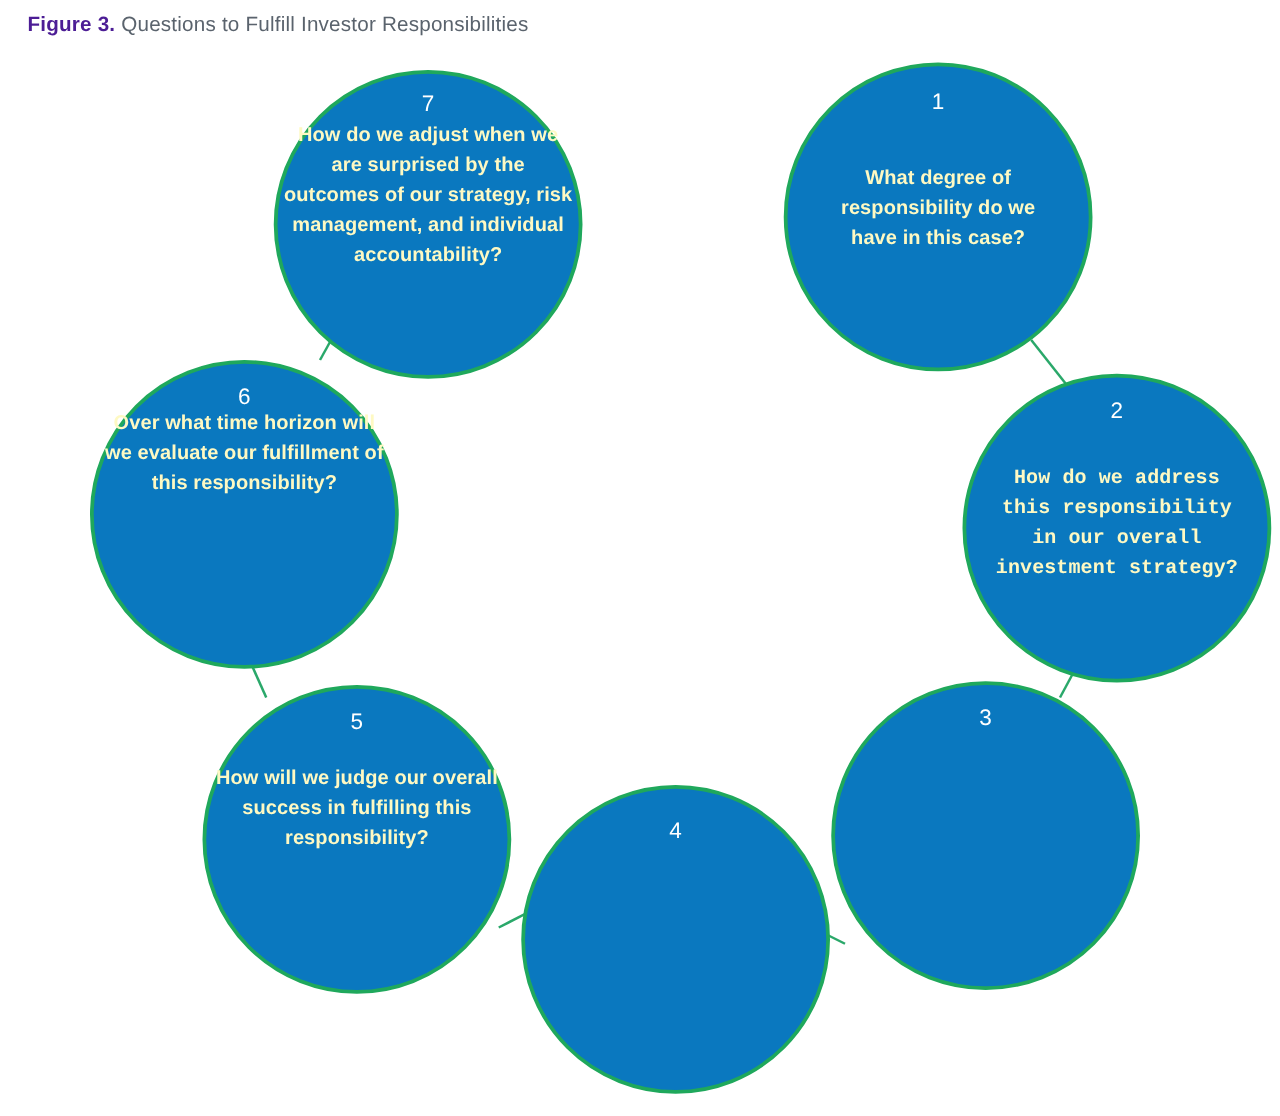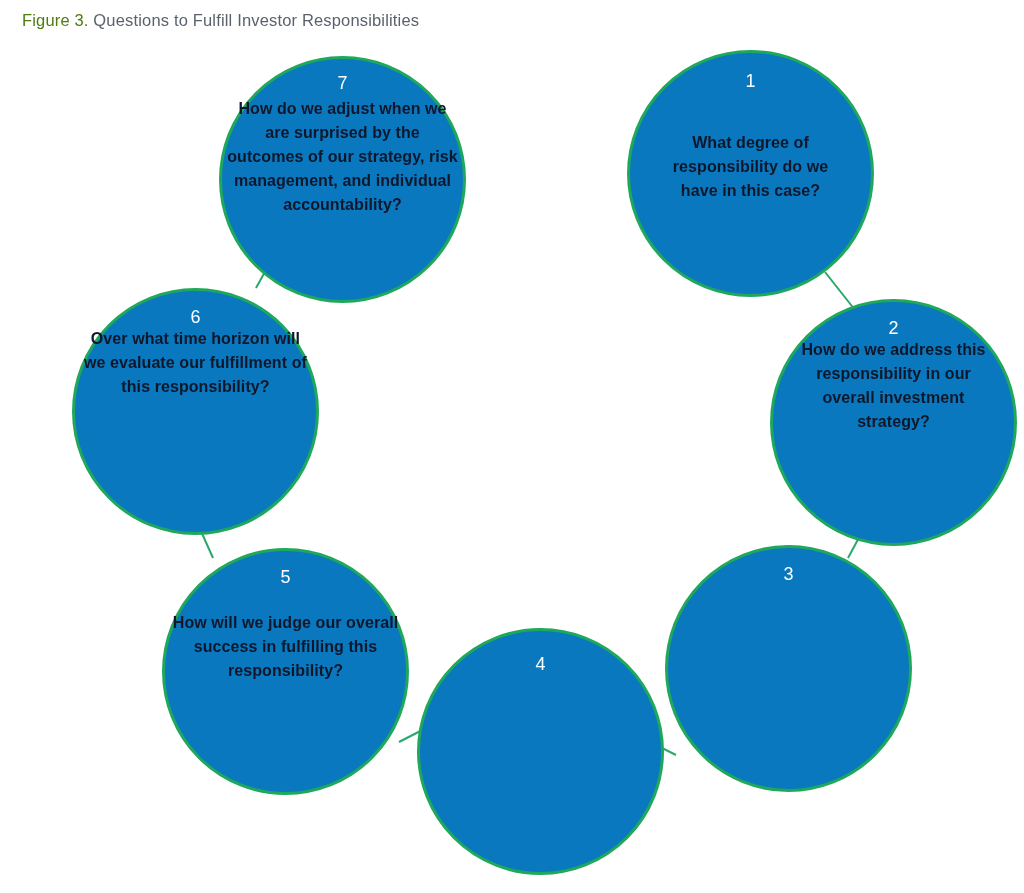--- a/index.html
+++ b/index.html
@@ -27,22 +27,22 @@
     left: 22px;
     top: 9px;
     font-size: 16.5px;
     line-height: 22px;
     letter-spacing: 0.01em;
     white-space: nowrap;
     color: #5a636d;
     font-weight: 400;
   }
   .fig-title .fig-label {
-    font-weight: 400;
-    color: #4d7c0f;
+    font-weight: 700;
+    color: #4c1d95;
   }
 
   
   #connectors {
     position: absolute;
     left: 0;
     top: 0;
     width: 1024px;
     height: 893px;
     pointer-events: none;
@@ -65,33 +65,33 @@
     font-weight: 400;
     font-size: 18px;
     line-height: 20px;
     color: #ffffff;
     letter-spacing: 0.01em;
   }
   .node-text {
     font-weight: 700;
     font-size: 16px;
     line-height: 24px;
-    color: #0f172a;
+    color: #fef9c3;
     letter-spacing: 0.005em;
     padding: 0 6px;
   }
 
   
   #node-1 { left: 627px; top: 50px;  width: 247px; height: 247px; }
   #node-1 .node-num  { margin-top: 18px; }
   #node-1 .node-text { margin-top: 40px; width: 190px; }
 
   #node-2 { left: 770px; top: 299px; width: 247px; height: 247px; }
   #node-2 .node-num  { margin-top: 16px; }
-  #node-2 .node-text { width: 210px; }
+  #node-2 .node-text { margin-top: 32px; width: 210px; font-family: Liberation Mono, monospace; }
 
   #node-3 { left: 665px; top: 545px; width: 247px; height: 247px; }
   #node-3 .node-num  { margin-top: 16px; }
   #node-3 .node-text { margin-top: 48px; width: 205px; }
 
   #node-4 { left: 417px; top: 628px; width: 247px; height: 247px; }
   #node-4 .node-num  { margin-top: 23px; }
   #node-4 .node-text { margin-top: 38px; width: 222px; }
 
   #node-5 { left: 162px; top: 548px; width: 247px; height: 247px; }

